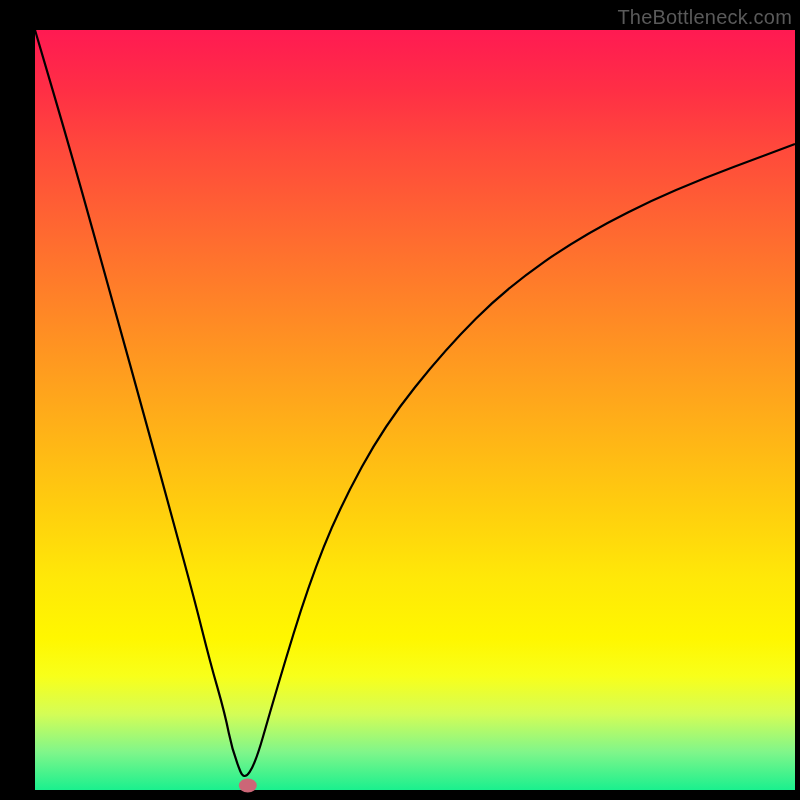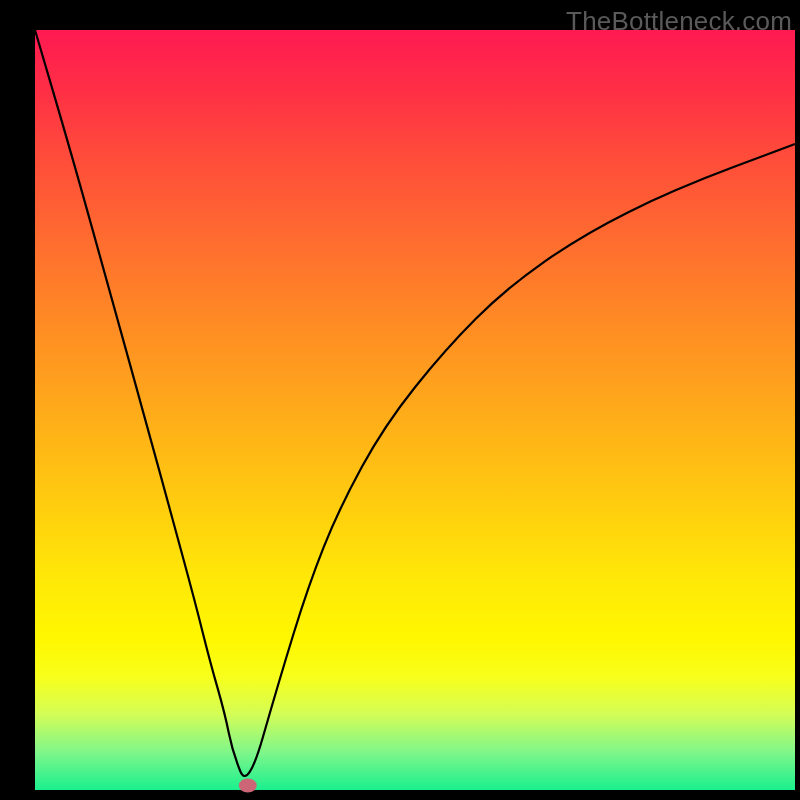--- a/index.html
+++ b/index.html
@@ -37,21 +37,21 @@
       #d4fd56 90%,
       #80f68a 95%,
       #1af08e 100%
     );
   }
   .watermark {
     position: absolute;
     top: 6px;
     right: 8px;
     color: #5a5a5a;
-    font-size: 26px;
+    font-size: 20px;
     font-weight: 500;
     letter-spacing: 0.2px;
     user-select: none;
   }
   svg.curve-layer {
     position: absolute;
     left: 0;
     top: 0;
     width: 760px;
     height: 760px;

